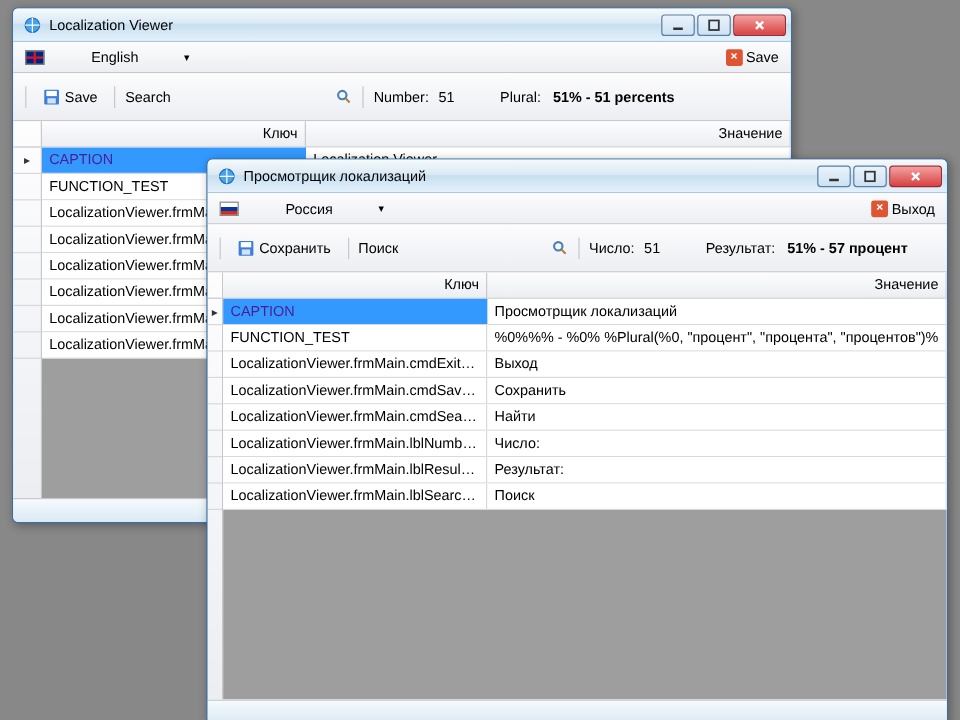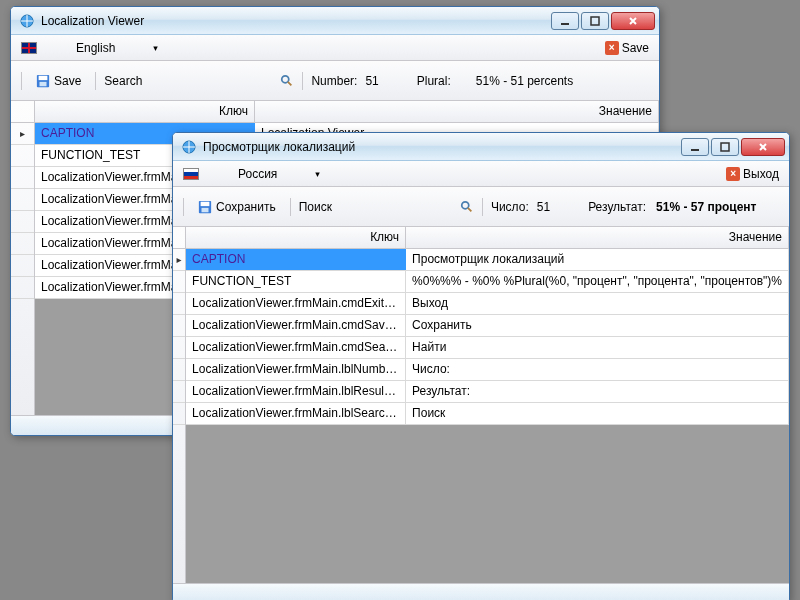--- a/index.html
+++ b/index.html
@@ -151,21 +151,21 @@
       <svg class="mag-icon" viewBox="0 0 16 16">
           <circle cx="6" cy="6" r="4" fill="none" stroke="#4a7fb0" stroke-width="2"></circle>
           <line x1="9" y1="9" x2="13" y2="13" stroke="#b08040" stroke-width="2"></line>
         </svg>
     </div>
     <div class="sep"></div>
     <span class="lbl">Number:</span>
     <span class="lbl" style="margin-left:4px">51</span>
     <span style="width:30px"></span>
     <span class="lbl">Plural:</span>
-    <span class="lbl" style="margin-left:21px;font-weight:normal">51% - 51 percents</span>
+    <span class="lbl" style="margin-left:6px;font-weight:bold">51% - 51 percents</span>
   </div>
   <div class="content-outer">
     <div class="row-selector-col">
       <div class="rs-head"></div>
       <div class="rs-cell current"></div>
       <div class="rs-cell"></div>
       <div class="rs-cell"></div>
       <div class="rs-cell"></div>
       <div class="rs-cell"></div>
       <div class="rs-cell"></div>

